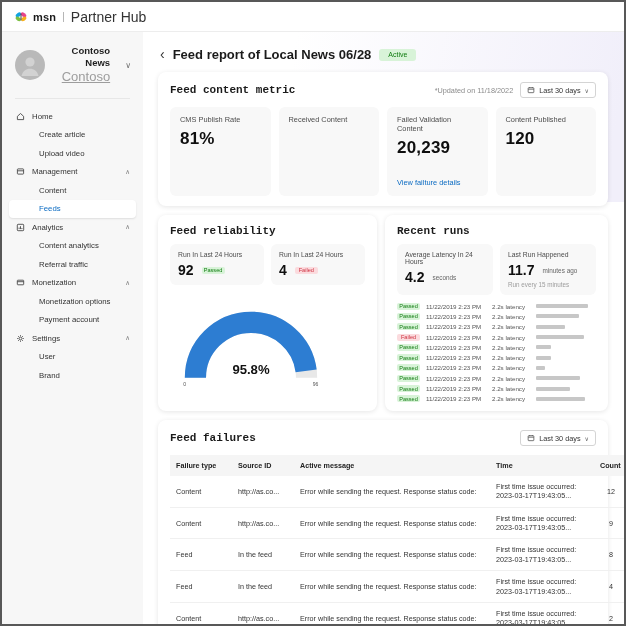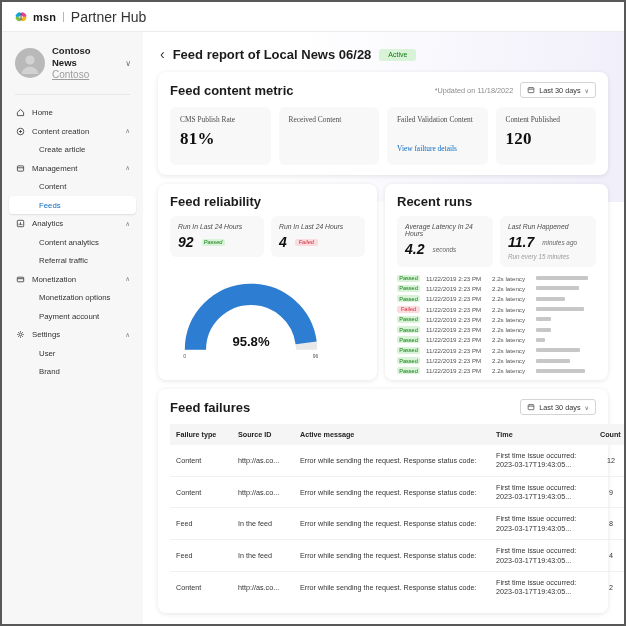--- a/index.html
+++ b/index.html
@@ -16,62 +16,62 @@
   .brand-sep{color:#a8a8a8;font-size:10px;margin:0 1px;}
   .app-name{font-size:14px;color:#333;}
   
   .body-row{display:flex;flex:1;min-height:0;}
   .sidebar{width:141px;min-width:141px;background:#f7f7f7;display:flex;flex-direction:column;}
   .main{flex:1;min-width:0;padding:8px 16px 0 15px;
     background-color:#fff;
     background-image:linear-gradient(100deg,rgba(255,255,255,0) 30%,#f1effa 96%);
     background-size:100% 170px;background-repeat:no-repeat;}
   
-  .user{display:flex;align-items:center;gap:7px;padding:13px 10px 10px 13px;}
+  .user{display:flex;align-items:center;gap:13px;padding:13px 10px 10px 13px;text-align:right;}
   .avatar{width:30px;height:30px;border-radius:50%;background:#b9b9b9;flex-shrink:0;overflow:hidden;}
   .user-text{line-height:1.25;}
   .user-name{font-size:9.5px;font-weight:bold;color:#1f1f1f;}
-  .user-org{font-size:10px;color:#9d9d9d;text-decoration:underline;}
+  .user-org{font-size:13px;color:#9d9d9d;text-decoration:underline;}
   .user-chev{margin-left:auto;color:#707070;font-size:8px;padding:2px;}
   .sb-divider{height:1px;background:#e7e7e7;margin:3px 13px 8px;}
   .nav{padding:0 7px;}
   .nav-item{display:flex;align-items:center;gap:7px;height:18.5px;padding:0 6px;
     border-radius:4px;color:#333;font-size:7.8px;cursor:default;}
   .nav-item .icon{width:10px;display:flex;justify-content:center;color:#4a4a4a;}
   .nav-item .chev{margin-left:auto;color:#7d7d7d;font-size:6.5px;}
   .nav-item.sub{padding-left:30px;}
   .nav-item.selected{background:#fff;color:#0b6bc2;box-shadow:0 1px 2px rgba(0,0,0,.10);}
   
   .page-head{display:flex;align-items:center;gap:8px;padding:7px 2px 10px;}
   .back{font-size:14px;color:#333;line-height:1;margin-top:-2px;}
   .page-title{font-size:13px;font-weight:bold;color:#1b1b1b;}
   .badge{font-size:7px;padding:2.5px 9px;border-radius:3px;font-weight:normal;}
   .badge.green{background:#d8f3d8;color:#107c10;}
   
   .card{background:#fff;border-radius:8px;box-shadow:0 1px 5px rgba(0,0,0,.10);
     padding:10px 12px;margin-bottom:9px;}
-  .card-title{font-size:13px;font-weight:bold;color:#1b1b1b;}
+  .card-title{font-size:11px;font-weight:bold;color:#1b1b1b;font-family:Liberation Mono, monospace;}
   .card-head{display:flex;align-items:center;}
   .head-right{margin-left:auto;display:flex;align-items:center;gap:7px;}
   .updated{font-size:7.3px;color:#8b8b8b;}
   .drop-btn{display:flex;align-items:center;gap:4px;background:#fff;border:1px solid #d4d4d4;
     border-radius:3px;padding:2.5px 6px;font-size:7.3px;color:#333;cursor:pointer;}
   .drop-btn .dchev{font-size:6px;color:#666;}
   
   .tiles{display:flex;gap:8px;margin-top:9px;}
-  .tile{background:#f8f8f8;border-radius:6px;padding:8px 10px 9px;flex:1;min-height:58px;font-family:Liberation Serif, serif;}
+  .tile{background:#f8f8f8;border-radius:6px;padding:8px 10px 9px;flex:1;min-height:58px;}
   .tile-label{font-size:7.4px;color:#4c4c4c;}
   .tile-value{font-size:17px;font-weight:bold;color:#0f0f0f;margin-top:5px;letter-spacing:.2px;}
   .tile-link{font-size:7.4px;color:#0b6bc2;margin-top:20px;cursor:pointer;}
   
   .row-cards{display:flex;gap:8px;}
   .row-cards .card{height:196px;overflow:hidden;margin-bottom:9px;}
   .card.reliability{width:219px;min-width:219px;}
   .card.recent{flex:1;}
-  .mini-tiles{display:flex;gap:7px;margin-top:7px;font-style:italic;}
+  .mini-tiles{display:flex;gap:7px;margin-top:7px;}
   .mini-tile{background:#f8f8f8;border-radius:6px;padding:7px 8px;flex:1;}
   .mini-label{font-size:6.8px;color:#4c4c4c;}
   .mini-row{display:flex;align-items:center;gap:8px;margin-top:4px;}
   .mini-value{font-size:14px;font-weight:bold;color:#0f0f0f;}
   .mini-badge{font-size:6px;padding:1.5px 6px;border-radius:2px;}
   .unit{font-size:6.4px;color:#666;}
   .note{font-size:6.3px;color:#9c9c9c;margin-top:3px;}
   
   .gauge-wrap{display:flex;justify-content:flex-start;margin-top:12px;}
   .gauge-value{font-size:13px;font-weight:bold;fill:#111;
@@ -136,32 +136,25 @@
       <nav class="nav">
         <div class="nav-item">
           <span class="icon">
             <svg width="9" height="9" viewBox="0 0 9 9" fill="none" stroke="#4a4a4a" stroke-width="0.9">
                 <path d="M1.4 4.3 L4.5 1.5 L7.6 4.3 V7.6 H1.4 Z"></path>
               </svg>
           </span>
           <span>Home</span>
         </div>
 
-        <div class="nav-item">
-          <span class="icon">
-            <svg width="9" height="9" viewBox="0 0 9 9" fill="none" stroke="#4a4a4a" stroke-width="0.9">
-                <circle cx="4.5" cy="4.5" r="3.3"></circle>
-                <path d="M4.5 3 V6 M3 4.5 H6"></path>
-              </svg>
-          </span>
-          <span>Content creation</span>
-          <span class="chev">∧</span>
-        </div>
         <div class="nav-item sub">
           <span>Create article</span>
+        </div>
+        <div class="nav-item sub">
+          <span>Upload video</span>
         </div>
 
         <div class="nav-item">
           <span class="icon">
             <svg width="9" height="9" viewBox="0 0 9 9" fill="none" stroke="#4a4a4a" stroke-width="0.9">
                 <rect x="1.4" y="1.9" width="6.2" height="5.2" rx="0.6"></rect>
                 <path d="M1.4 3.8 H7.6"></path>
               </svg>
           </span>
           <span>Management</span>
@@ -253,20 +246,21 @@
         <div class="tiles">
           <div class="tile">
             <div class="tile-label">CMS Publish Rate</div>
             <div class="tile-value">81%</div>
           </div>
           <div class="tile">
             <div class="tile-label">Received Content</div>
           </div>
           <div class="tile">
             <div class="tile-label">Failed Validation Content</div>
+            <div class="tile-value">20,239</div>
             <div class="tile-link">View failture details</div>
           </div>
           <div class="tile">
             <div class="tile-label">Content Published</div>
             <div class="tile-value">120</div>
           </div>
         </div>
       </div>
 
       <div class="row-cards">

